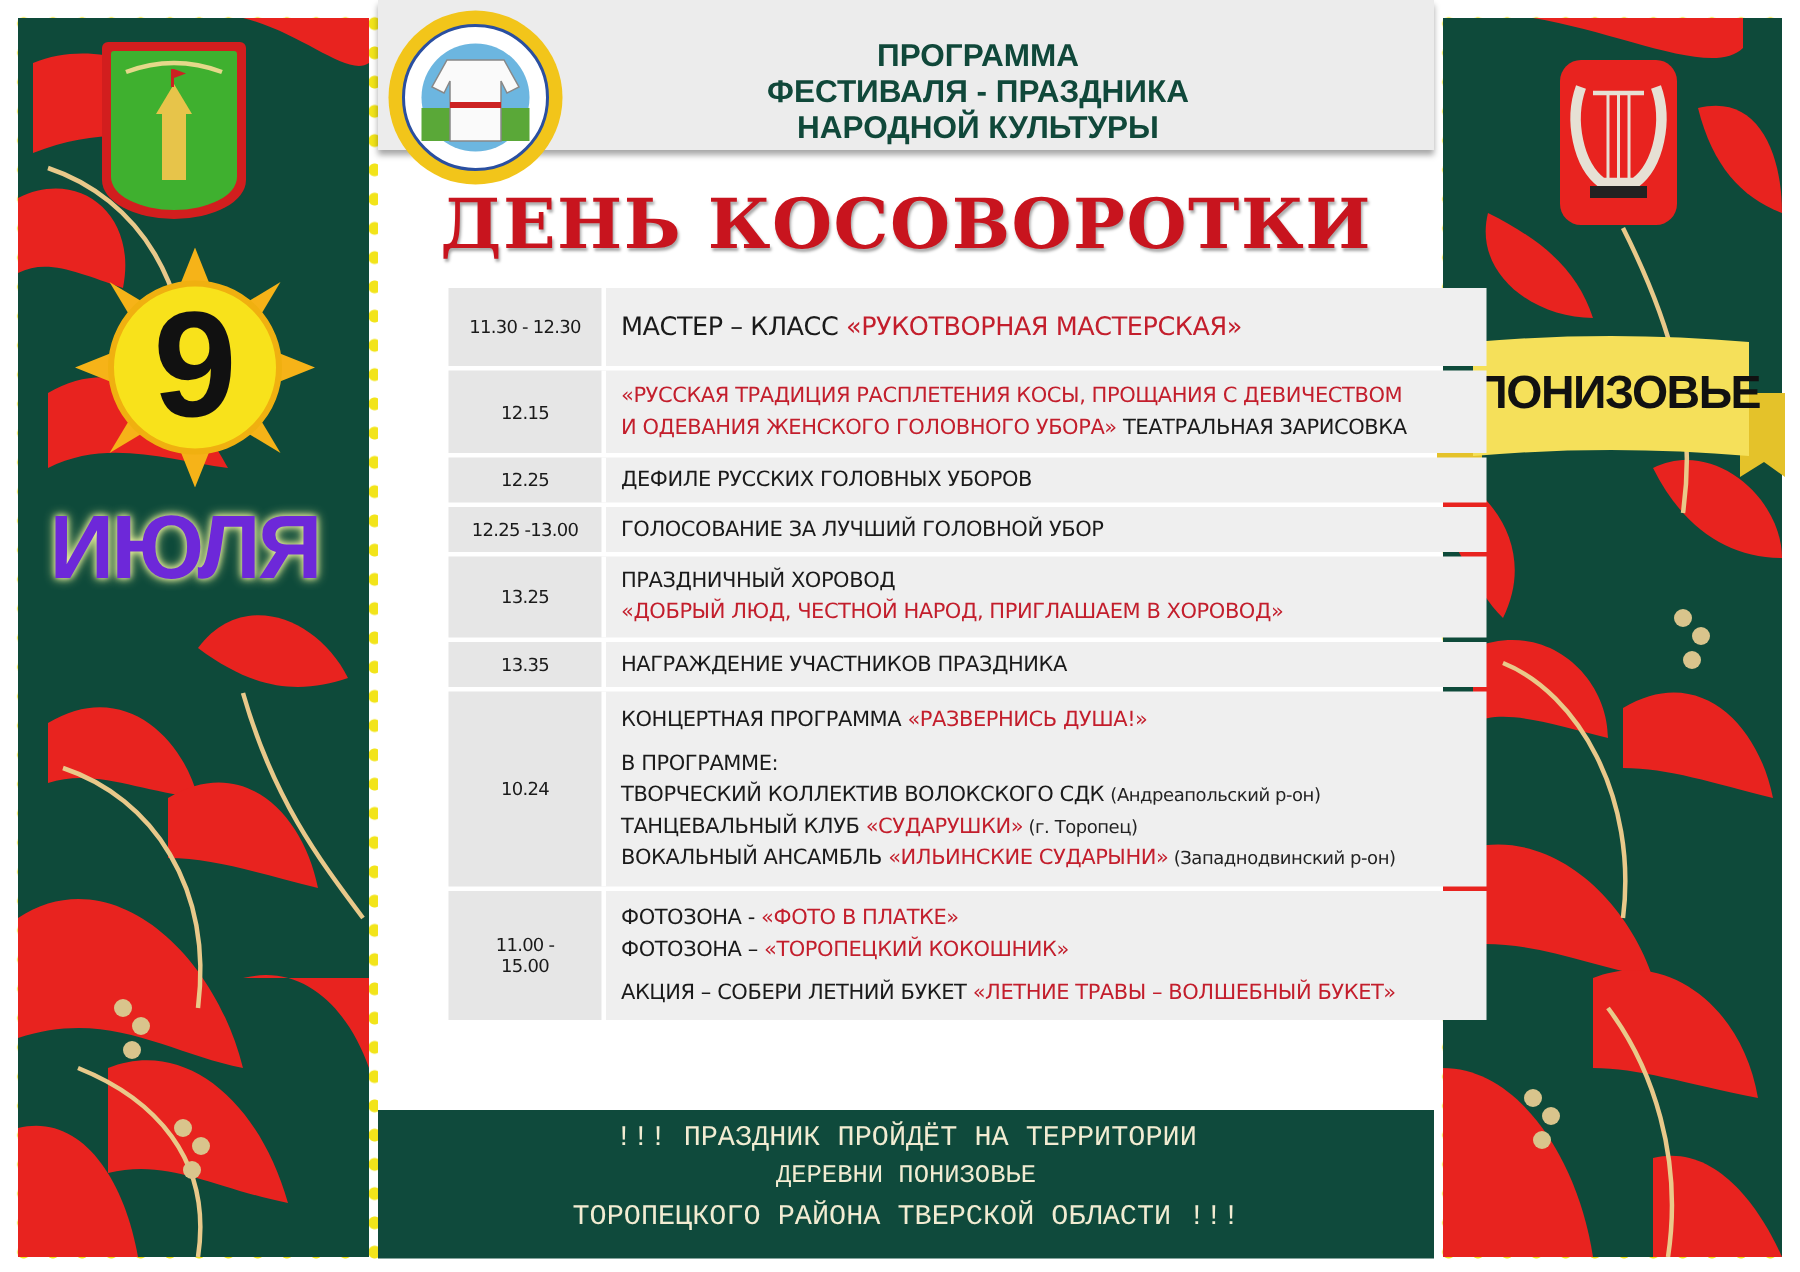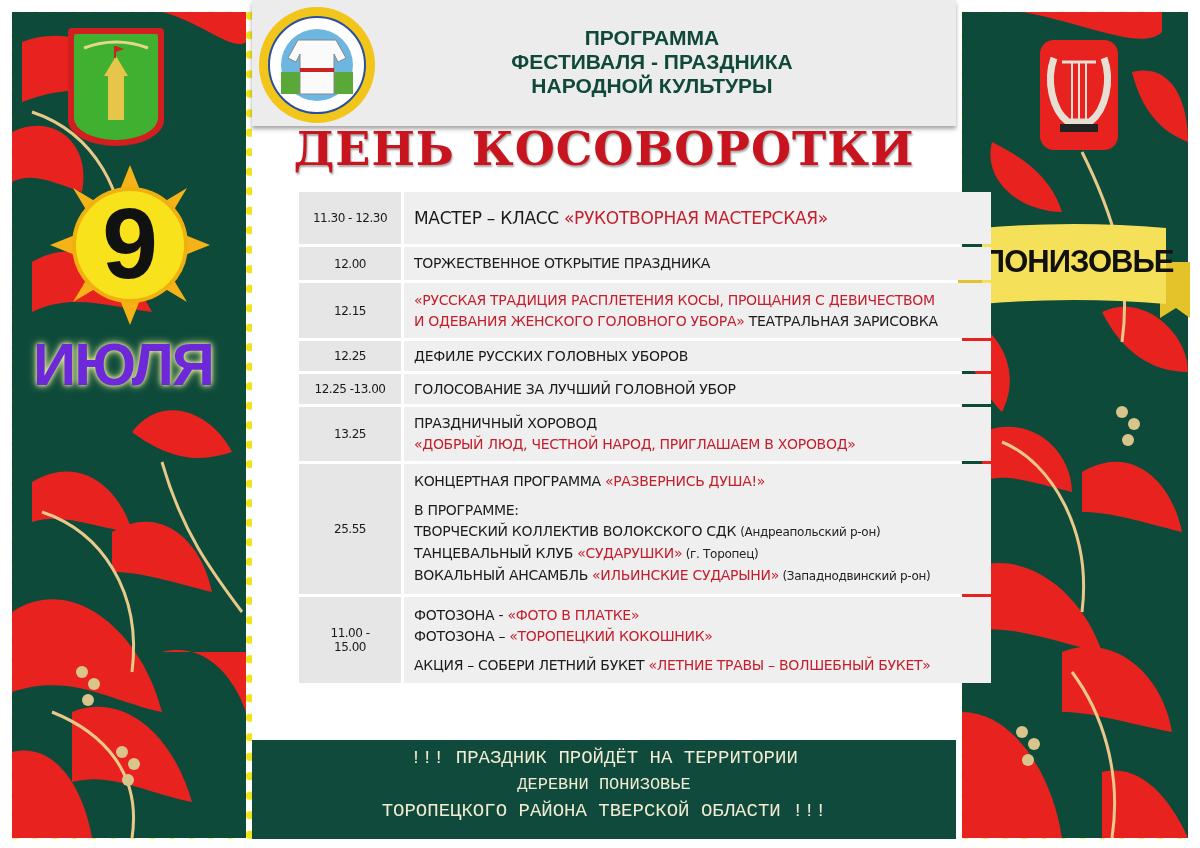--- a/index.html
+++ b/index.html
@@ -59,21 +59,21 @@
       font-family: "Liberation Sans", sans-serif; font-size: 31px; font-weight: bold; color: #111;
       letter-spacing: -1px;
     }
     .ribbon-text small { font-size: 20px; }
 
     
     .center {
       position: absolute; left: 252px; top: 0; width: 704px; height: 848px; background: #fff;
     }
     .header {
-      position: absolute; left: 0; top: 0; width: 704px; height: 126px;
+      position: absolute; left: 0; top: 0; width: 704px; height: 100px;
       background: #ececec; box-shadow: 0 3px 4px rgba(0,0,0,.35);
     }
     .logo {
       position: absolute; left: 6px; top: 6px; width: 118px; height: 118px;
     }
     .header-title {
       position: absolute; left: 140px; top: 26px; width: 520px; text-align: center;
       font-family: "Liberation Sans", sans-serif; font-weight: bold; color: #10483a;
       font-size: 21px; line-height: 24px;
     }
@@ -251,24 +251,20 @@
   <div class="main-title">ДЕНЬ КОСОВОРОТКИ</div>
 
   <table class="schedule">
     <tbody>
       <tr style="height:52px">
         <td class="time">11.30 - 12.30</td>
         <td class="desc" style="font-size:17px">
           <span>Мастер – класс </span><span class="red">«Рукотворная мастерская»</span>
         </td>
       </tr>
-      <tr style="height:33px">
-        <td class="time">12.00</td>
-        <td class="desc">Торжественное открытие праздника</td>
-      </tr>
       <tr style="height:55px">
         <td class="time">12.15</td>
         <td class="desc">
           <span class="line red">«Русская традиция расплетения косы, прощания с девичеством</span>
           <span class="line"><span class="red">и одевания женского головного убора»</span><span> театральная зарисовка</span></span>
         </td>
       </tr>
       <tr style="height:30px">
         <td class="time">12.25</td>
         <td class="desc red">Дефиле русских головных уборов</td>
@@ -277,22 +273,26 @@
         <td class="time">12.25 -13.00</td>
         <td class="desc">Голосование за лучший головной убор</td>
       </tr>
       <tr style="height:54px">
         <td class="time">13.25</td>
         <td class="desc">
           <span class="line">Праздничный хоровод</span>
           <span class="line red">«Добрый люд, честной народ, приглашаем в хоровод»</span>
         </td>
       </tr>
+      <tr style="height:30px">
+        <td class="time">13.35</td>
+        <td class="desc">Награждение  участников праздника</td>
+      </tr>
       <tr style="height:130px">
-        <td class="time">25.55</td>
+        <td class="time">10.24</td>
         <td class="desc">
           <span class="line"><span>Концертная программа </span><span class="red">«Развернись душа!»</span></span>
           <span class="gap"></span>
           <span class="line">В программе:</span>
           <span class="line"><span>Творческий коллектив Волокского СДК </span><span class="note">(Андреапольский р-он)</span></span>
           <span class="line"><span>Танцевальный клуб </span><span class="red">«Сударушки»</span><span class="note"> (г. Торопец)</span></span>
           <span class="line"><span>Вокальный ансамбль </span><span class="red">«Ильинские сударыни»</span><span class="note"> (Западнодвинский р-он)</span></span>
         </td>
       </tr>
       <tr style="height:86px">

